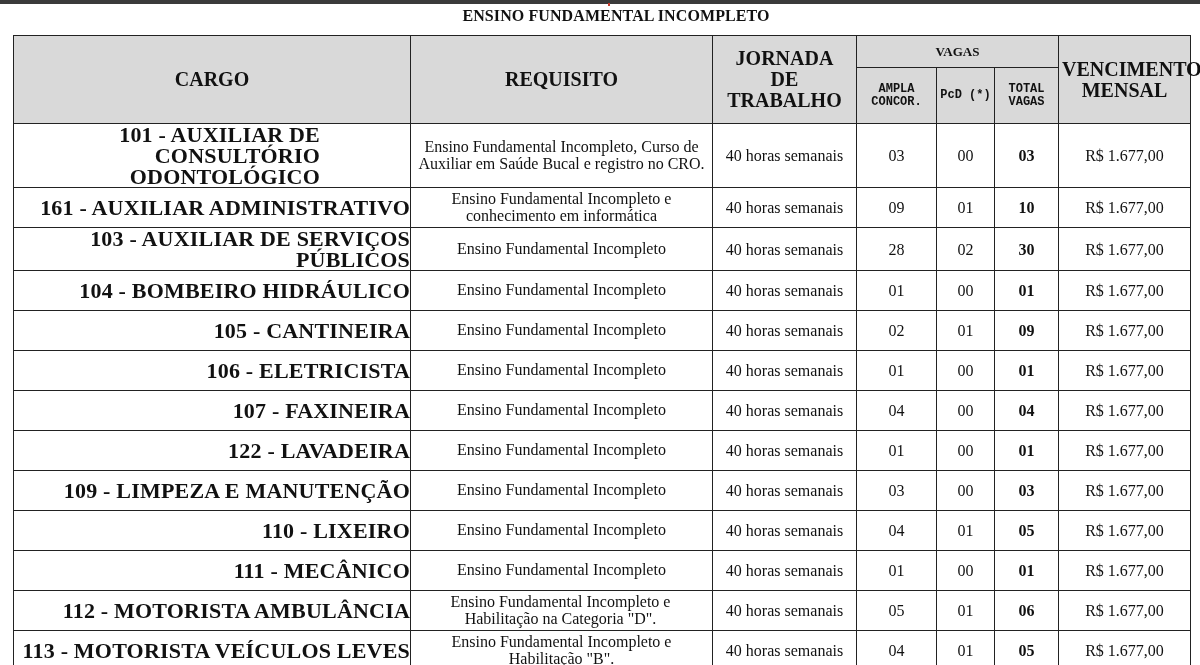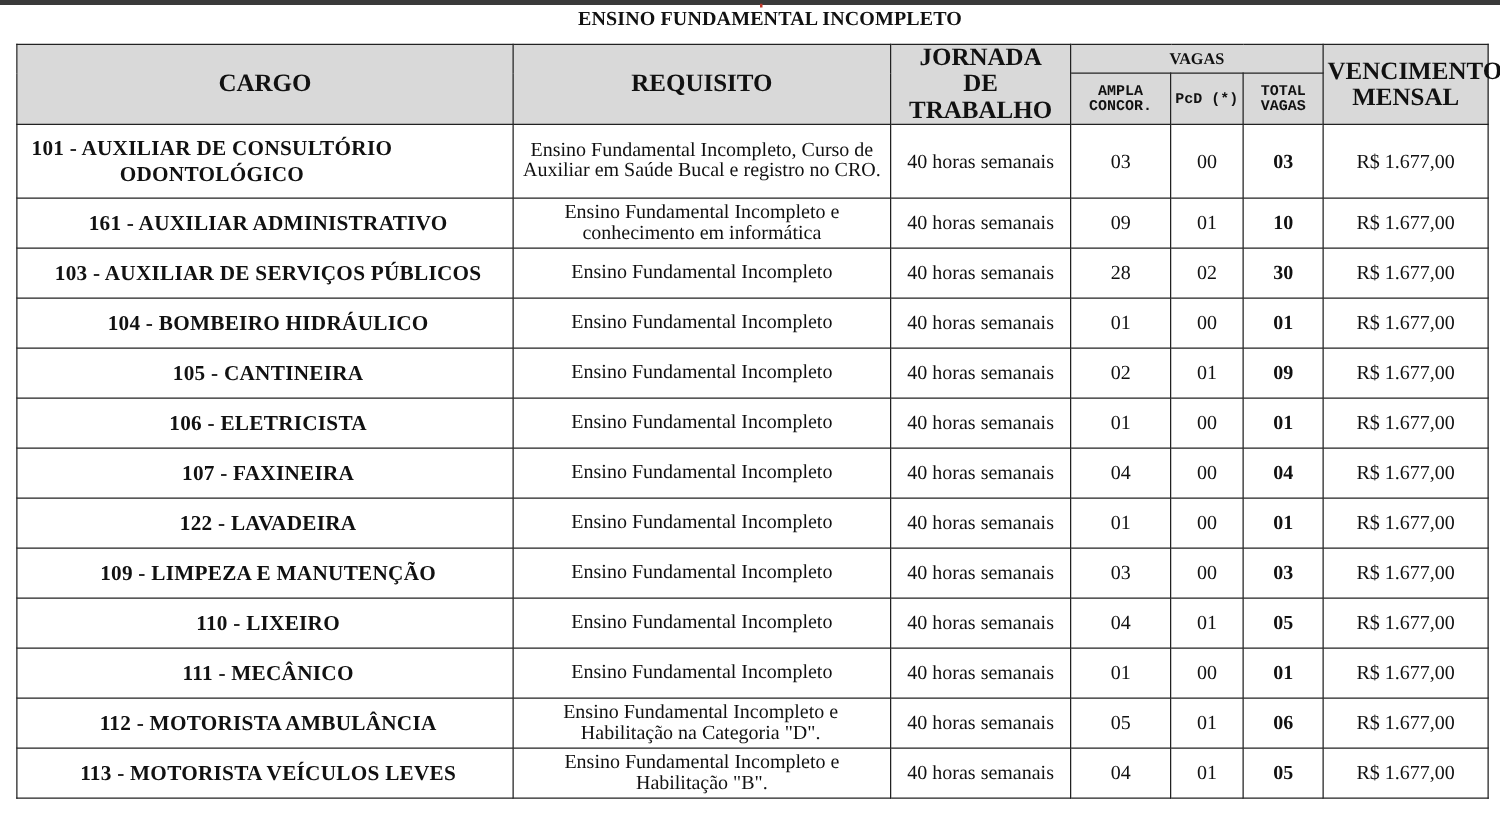--- a/index.html
+++ b/index.html
@@ -17,21 +17,21 @@
   table {
     position:absolute; left:13px; top:35px; border-collapse:collapse;
     table-layout:fixed; width:1177px;
   }
   th, td { border:1.6px solid #222; padding:0; text-align:center; vertical-align:middle; }
   th { background:#d9d9d9; font-weight:bold; line-height:1.05; }
   th.big { font-size:20px; }
   th.small { font-size:12px; height:27px;font-family:Liberation Mono, monospace; }
   th.vagas { font-size:13px; height:15px; line-height:14px;margin-top:12px; }
   td { font-size:16px; height:39px; line-height:17px; }
-  td.cargo { text-align:center; padding-left:5px; font-weight:bold; font-size:17px; line-height:21px; letter-spacing:0.2px; }
+  td.cargo { text-align:right; padding-left:5px; font-weight:bold; font-size:22px; line-height:21px; letter-spacing:0.2px; }
   td.req { padding:0 4px; line-height:16.5px; }
   td.total { font-weight:bold; }
   tr.r1 td { height:58px; }
 </style>
 </head>
 <body>
 
 <div class="topbar"></div>
 <div class="redmark"></div>
 <div class="doc-title">ENSINO FUNDAMENTAL INCOMPLETO</div>
@@ -44,21 +44,21 @@
     <col style="width:80px">
     <col style="width:58px">
     <col style="width:64px">
     <col style="width:132px">
   </colgroup>
   <thead>
     <tr>
       <th class="big" rowspan="2">CARGO</th>
       <th class="big" rowspan="2">REQUISITO</th>
       <th class="big" rowspan="2">
-          <span style="display:block;width:120px;margin:0 auto;">JORNADA DE TRABALHO</span>
+          <span style="display:block;width:120px;margin:12px auto;">JORNADA DE TRABALHO</span>
         </th>
       <th class="vagas" colspan="3">VAGAS</th>
       <th class="big" rowspan="2">
           <span style="display:block;width:125px;margin:0 auto;">VENCIMENTO MENSAL</span>
         </th>
     </tr>
     <tr>
       <th class="small">
           <span style="display:block;width:70px;margin:0 auto;">AMPLA CONCOR.</span>
         </th>

